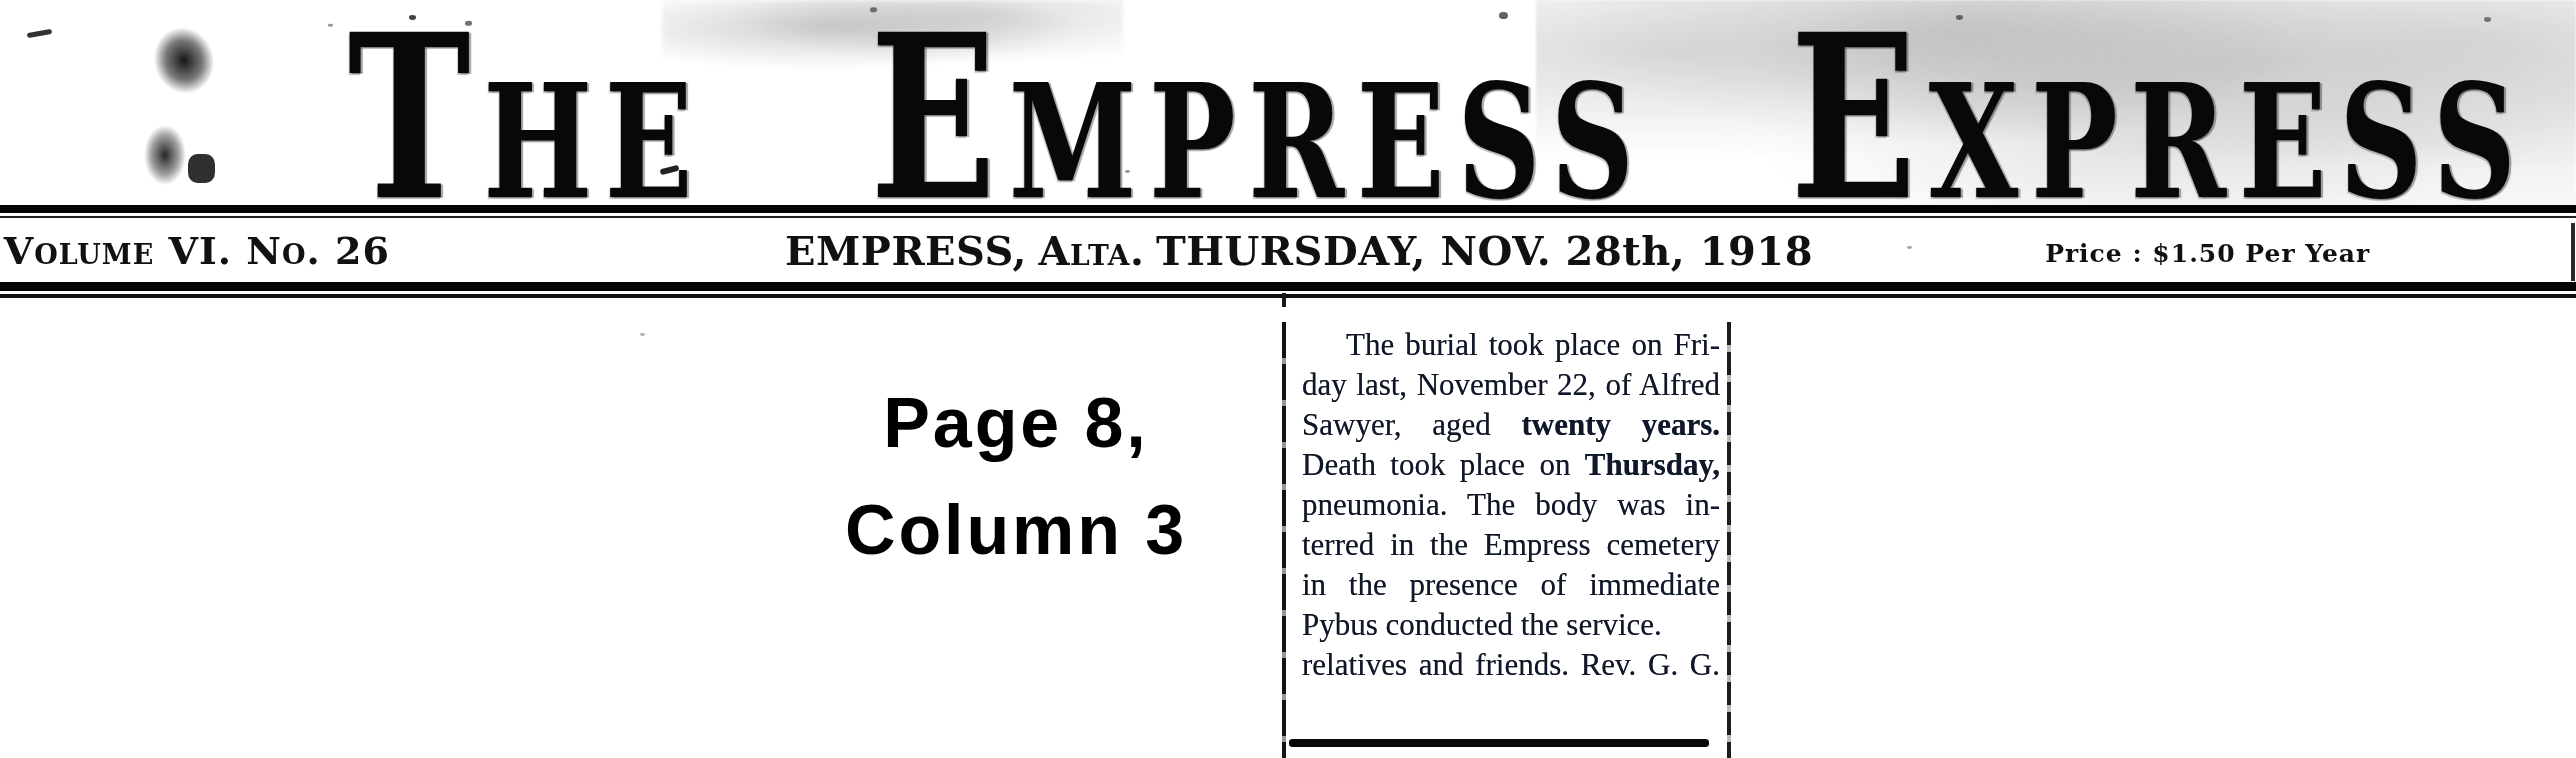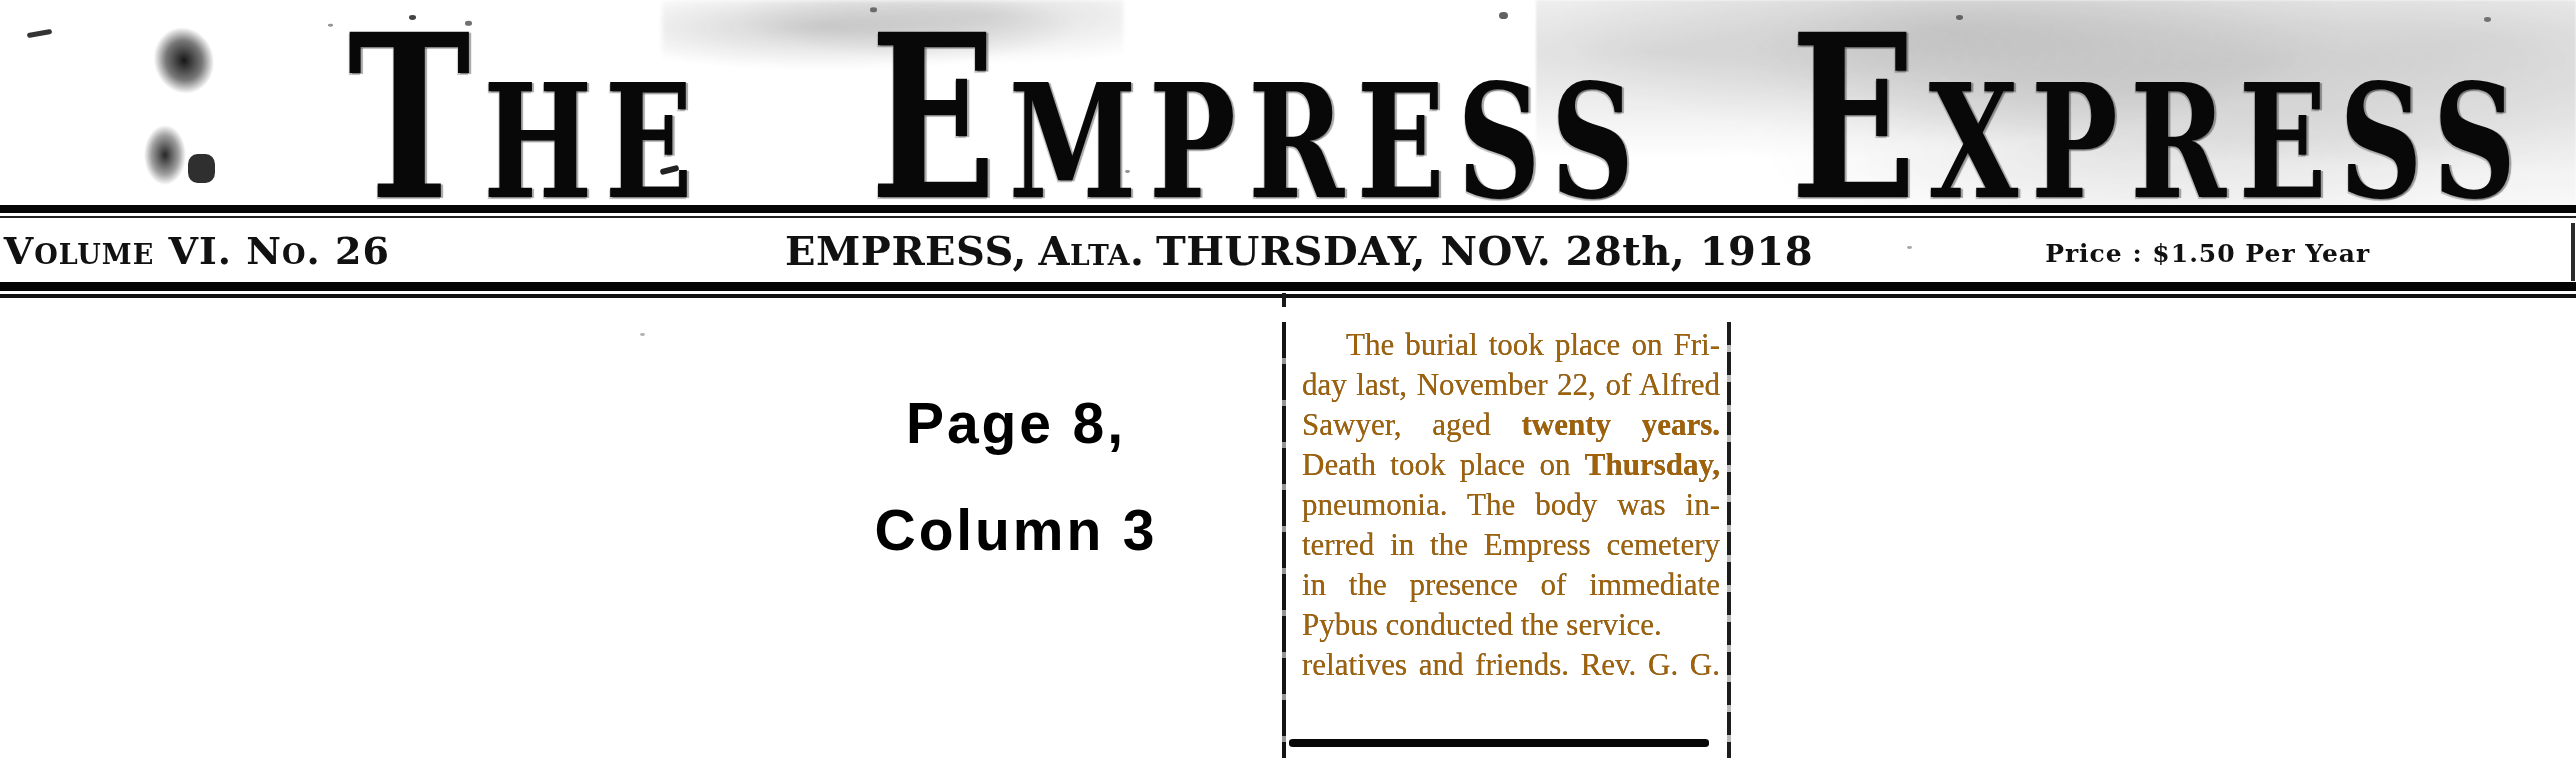--- a/index.html
+++ b/index.html
@@ -70,21 +70,21 @@
     margin-left: 32px;
   }
 
   
   .annotation {
     position: absolute; left: 1016px; top: 370px;
     transform: translateX(-50%);
     text-align: center;
     font-family: "Liberation Sans", sans-serif;
     font-weight: 700;
-    font-size: 57px;
+    font-size: 70px;
     line-height: 107px;
     letter-spacing: 2.9px;
     color: #000;
     white-space: nowrap;
   }
 
   
   .col-rule-left {
     position: absolute; left: 1282px; top: 322px; width: 3.8px; height: 436px;
     background: repeating-linear-gradient(to bottom, #141414 0 36px, rgba(20,20,20,0.45) 36px 42px);
@@ -94,21 +94,21 @@
     background: #1a1a1a;
   }
   .col-rule-right {
     position: absolute; left: 1727px; top: 322px; width: 3.8px; height: 436px;
     background: repeating-linear-gradient(to bottom, #1c1c1c 0 23px, rgba(28,28,28,0.3) 23px 30px);
   }
   .article {
     position: absolute; left: 1302px; top: 325px; width: 418px;
     font-family: "Liberation Serif", serif;
     font-size: 31px;
-    color: #a16207;
+    color: #0f172a;
     text-shadow: 0 0 0.6px rgba(25,25,25,0.7);
   }
   .tline {
     line-height: 40px;
     text-align: justify;
     text-align-last: justify;
   }
   .tline.first { text-indent: 44px; }
   .tline.last { text-align-last: left; }
   .bd { font-weight: 700; }

